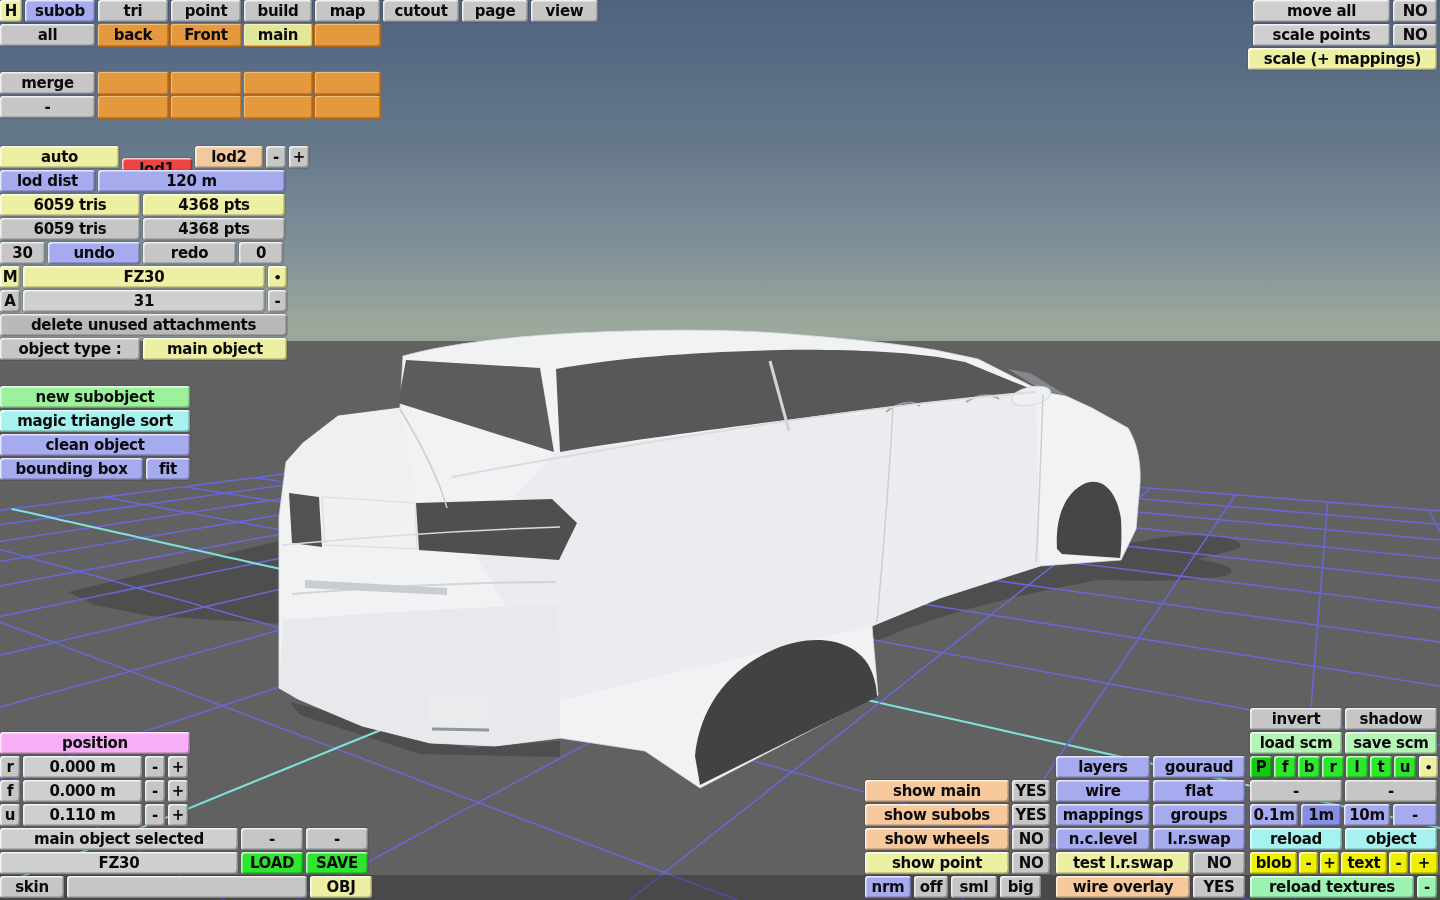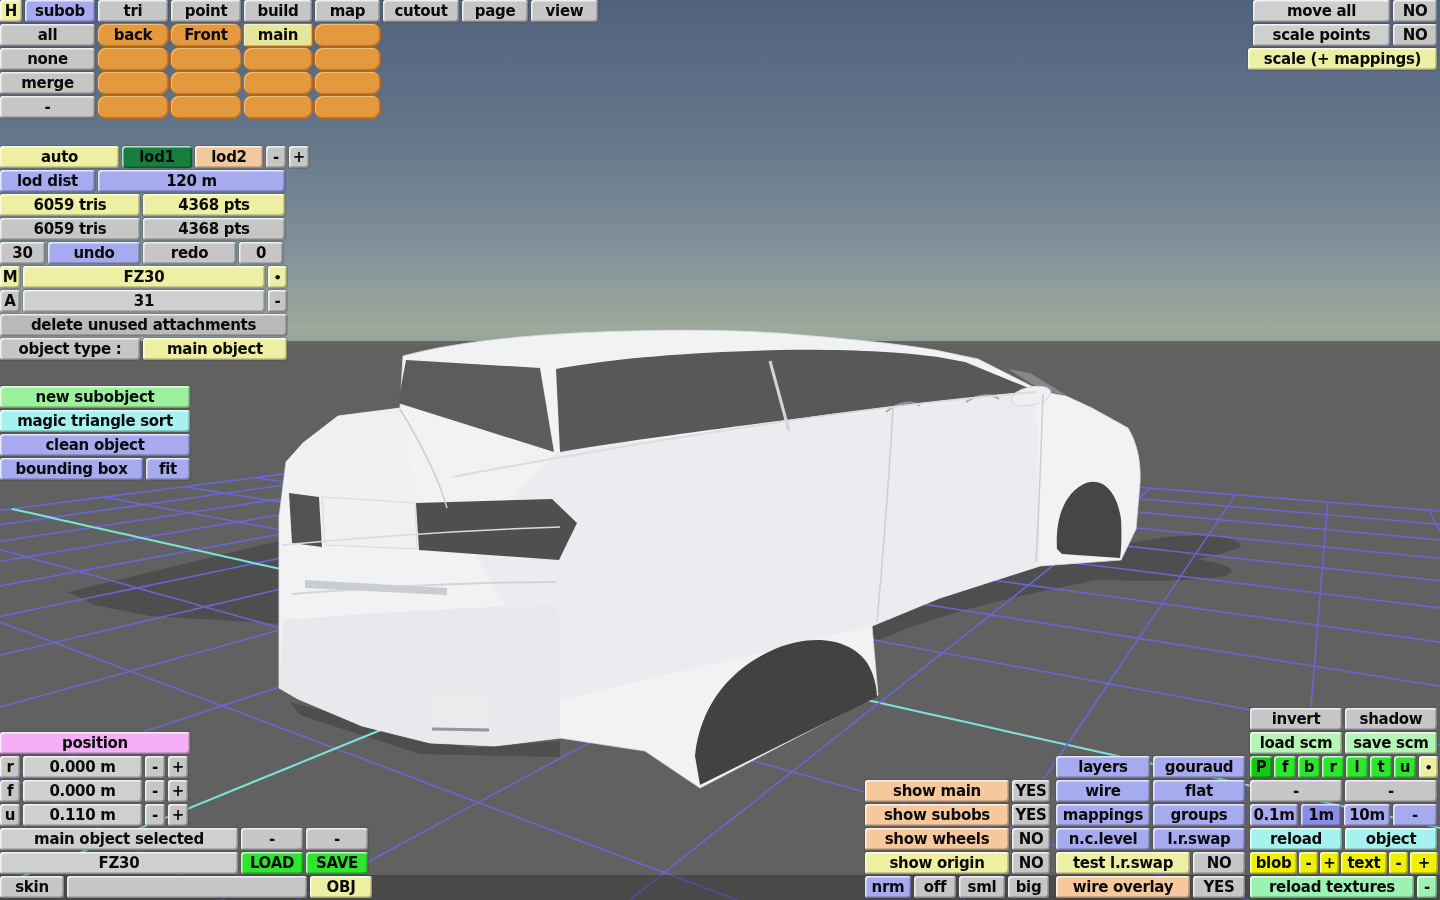--- a/index.html
+++ b/index.html
@@ -9,32 +9,32 @@
   .b{height:22px;display:flex;align-items:center;justify-content:center;
      font:bold 15px "DejaVu Sans",sans-serif;letter-spacing:-0.3px;color:#0a0a0a;
      border-radius:3px;white-space:nowrap;overflow:hidden;
      box-shadow:inset 1.5px 1.5px 0 rgba(255,255,255,.72), inset -1.5px -1.5px 0 rgba(0,0,0,.32), 0 0 0 1px rgba(60,60,60,.25);}
   .g {background:#c6c6c6;}
   .g2{background:#cfcfcf;}
   .g3{background:#b9b9b9;}
   .pe{background:#a6aaee;}
   .pes{background:#888ee6;}
   .py{background:#edefa2;}
-  .tn{background:#15803d;}
+  .tn{background:#ef4444;margin-top:12px;}
   .tn2{background:#f0c99e;}
   .yl{background:#eef000;}
   .gn{background:#9cf29c;}
   .vg{background:#2ee62e;}
   .dg{background:#12c912;}
   .pg{background:#b6f4b6;}
   .mi{background:#9cf2b2;}
   .cy{background:#a6f2ee;}
   .pk{background:#f6aef6;}
   .pc{background:#f6c89c;}
-  .or{background:#e5993f;box-shadow:inset 1px 1px 0 rgba(255,230,180,.5), inset -1px -1px 0 rgba(120,60,0,.35), 0 0 0 1px #b06a20;border-radius:8px;}
+  .or{background:#e5993f;box-shadow:inset 1px 1px 0 rgba(255,230,180,.5), inset -1px -1px 0 rgba(120,60,0,.35), 0 0 0 1px #b06a20;border-radius:2px;}
   .oy{background:#e4e79a;box-shadow:inset 1px 1px 0 rgba(255,255,230,.6), inset -1px -1px 0 rgba(120,90,0,.3), 0 0 0 1px #b06a20;border-radius:2px;}
   .dot{font-size:13px;}
 </style>
 </head>
 <body>
 
 <div id="stage">
 
 <svg id="scene" width="1440" height="900" viewBox="0 0 1440 900">
   <defs>
@@ -144,27 +144,20 @@
   <div class="b g" style="width:67px">view</div>
 </div>
 
 <div class="row" style="left:0;top:24px">
   <div class="b g" style="width:95px">all</div>
   <div class="b or" style="width:70px">back</div>
   <div class="b or" style="width:70px">Front</div>
   <div class="b oy" style="width:68px">main</div>
   <div class="b or" style="width:65px"></div>
 </div>
-<div class="row" style="left:0;top:48px">
-  <div class="b g" style="width:95px">none</div>
-  <div class="b or" style="width:70px"></div>
-  <div class="b or" style="width:70px"></div>
-  <div class="b or" style="width:68px"></div>
-  <div class="b or" style="width:65px"></div>
-</div>
 <div class="row" style="left:0;top:72px">
   <div class="b g" style="width:95px">merge</div>
   <div class="b or" style="width:70px"></div>
   <div class="b or" style="width:70px"></div>
   <div class="b or" style="width:68px"></div>
   <div class="b or" style="width:65px"></div>
 </div>
 <div class="row" style="left:0;top:96px">
   <div class="b g" style="width:95px">-</div>
   <div class="b or" style="width:70px"></div>
@@ -284,26 +277,26 @@
 </div>
 <div class="row" style="left:865px;top:804px">
   <div class="b pc" style="width:144px">show subobs</div>
   <div class="b g" style="width:38px">YES</div>
 </div>
 <div class="row" style="left:865px;top:828px">
   <div class="b pc" style="width:144px">show wheels</div>
   <div class="b g" style="width:38px">NO</div>
 </div>
 <div class="row" style="left:865px;top:852px">
-  <div class="b py" style="width:144px">show origin</div>
+  <div class="b py" style="width:144px">show point</div>
   <div class="b g" style="width:38px">NO</div>
 </div>
 <div class="row" style="left:865px;top:876px">
   <div class="b pe" style="width:46px">nrm</div>
-  <div class="b g" style="width:42px">off</div>
+  <div class="b g" style="width:34px">off</div>
   <div class="b g" style="width:46px">sml</div>
   <div class="b g" style="width:41px">big</div>
 </div>
 
 <div class="row" style="left:1056px;top:756px">
   <div class="b pe" style="width:94px">layers</div>
   <div class="b pe" style="width:92px">gouraud</div>
 </div>
 <div class="row" style="left:1056px;top:780px">
   <div class="b pe" style="width:94px">wire</div>

